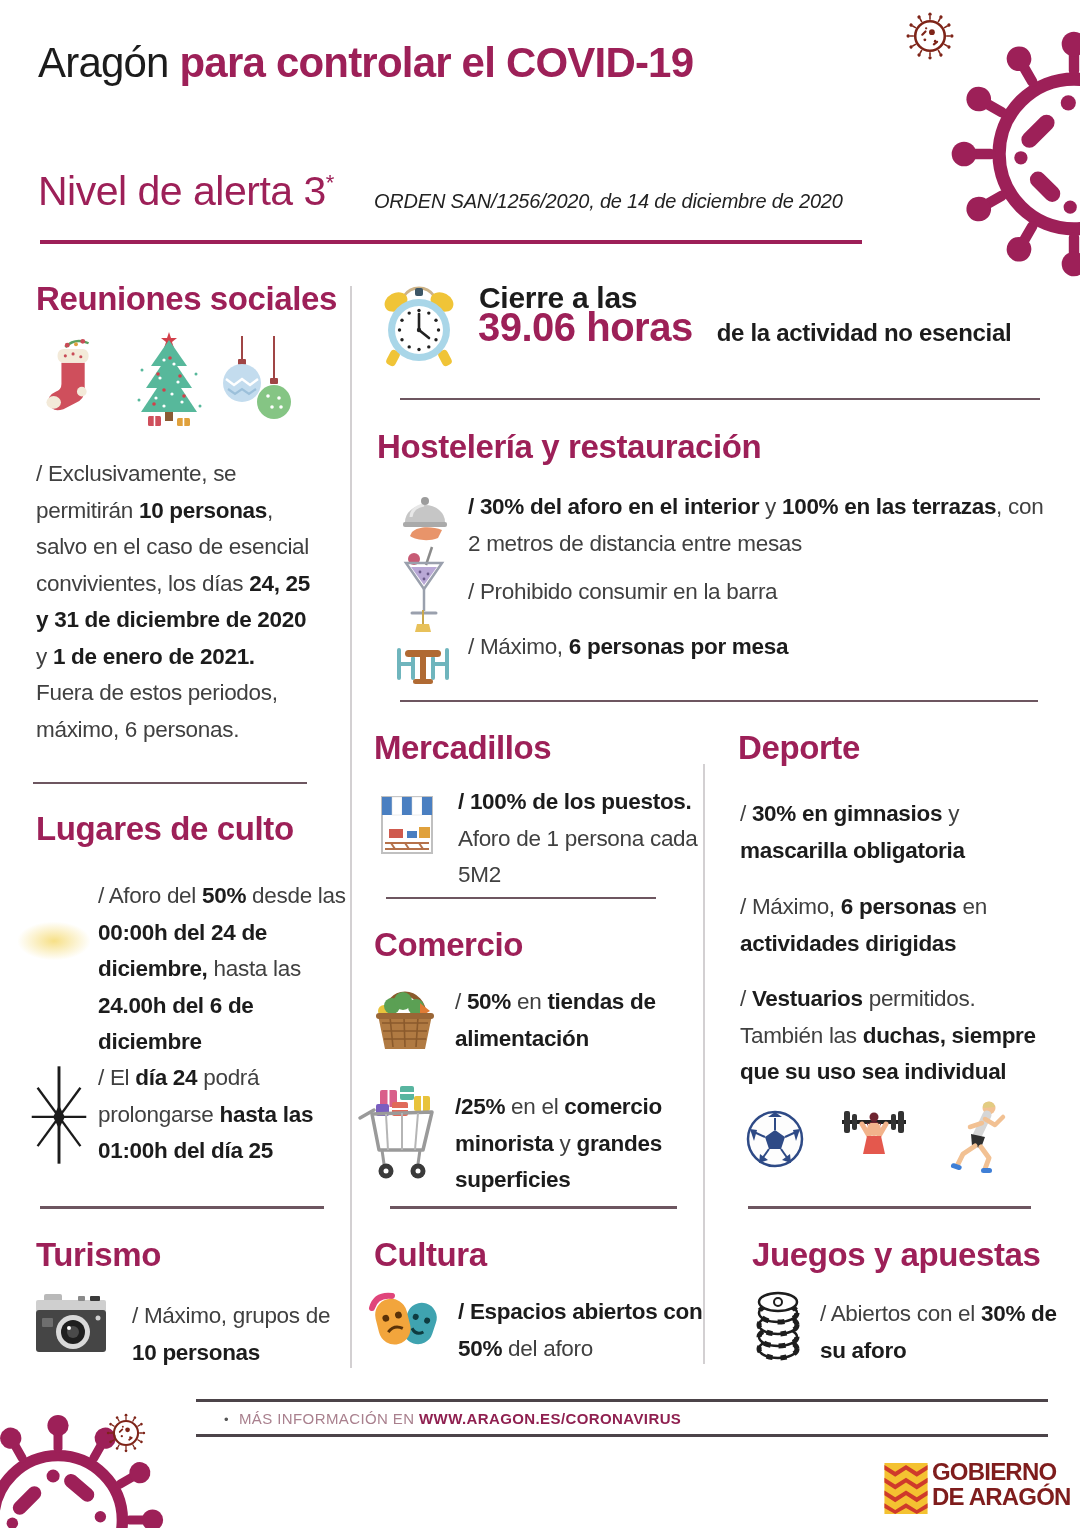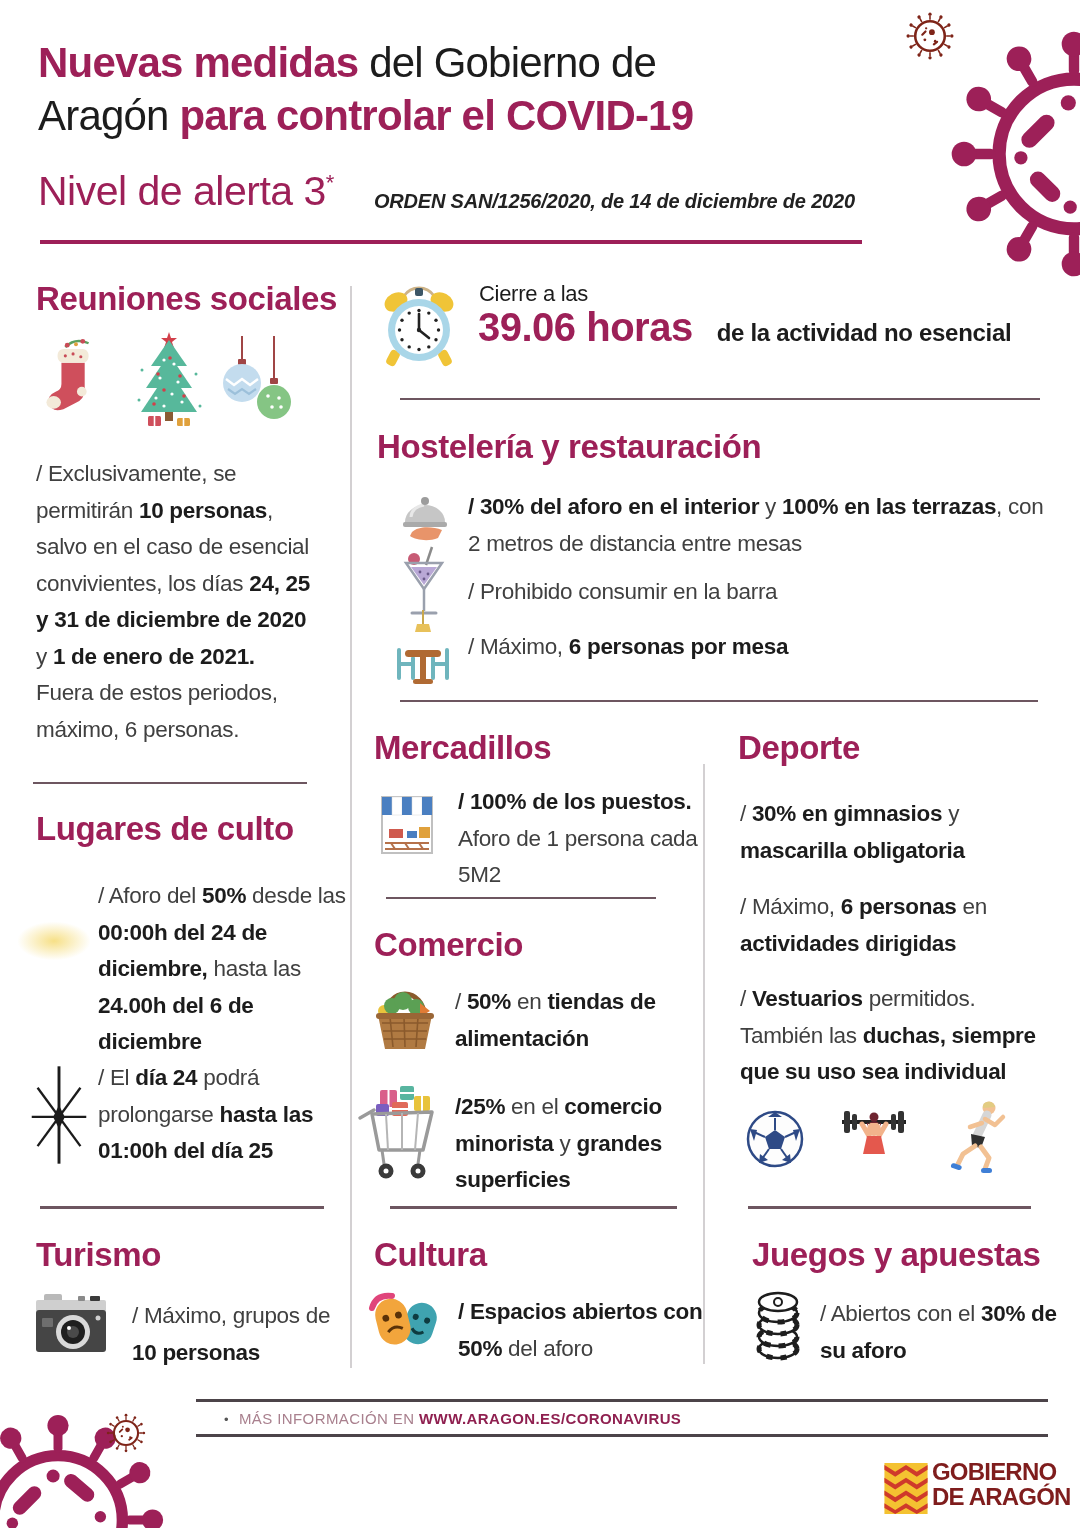--- a/index.html
+++ b/index.html
@@ -16,27 +16,27 @@
     font-family:"Liberation Sans","DejaVu Sans",sans-serif;
     color:var(--body_text);letter-spacing:-0.3px;
   }
   .abs{position:absolute}
   .title{font-size:42px;line-height:53px;font-weight:400;color:var(--ink);letter-spacing:-0.8px}
   .title .b{font-weight:800}
   .rich .b{font-weight:700;color:var(--ink)}
   .rich .a, .title .a{color:var(--accent)}
   .alert{font-size:41px;font-weight:300;color:var(--accent);letter-spacing:-0.5px}
   .alert sup{font-size:22px;vertical-align:super}
-  .order{font-size:20px;font-style:italic;font-weight:700;color:#222;letter-spacing:-0.2px}
+  .order{font-size:20px;font-style:italic;font-weight:400;color:#222;letter-spacing:-0.2px}
   .sec-title{font-size:33px;font-weight:800;color:var(--accent);letter-spacing:-0.4px}
   .body-text{font-size:22.5px;line-height:36.5px;color:var(--body_text)}
   .rule{background:var(--rule_muted);height:2px}
   .rule-accent{background:var(--accent)}
   .vdiv{background:var(--divider);width:2px}
-  .closure-prefix{font-size:22px;font-weight:400;color:var(--ink)}
+  .closure-prefix{font-size:30px;font-weight:700;color:var(--ink)}
   .closure-row{display:flex;align-items:baseline}
   .closure-time{font-size:40px;font-weight:800;color:var(--accent);letter-spacing:-0.5px}
   .closure-suffix{font-size:24px;font-weight:700;color:var(--ink);margin-left:24px}
   .footer-info{font-size:15px;letter-spacing:0.4px;white-space:nowrap}
   .footer-info .bullet{color:#555;margin-right:10px;font-size:13px}
   .footer-info .prefix{color:var(--footer_prefix);font-weight:500}
   .footer-info .url{color:var(--footer_url);font-weight:700}
   .frule{background:var(--footer_rule);height:3px}
   .logo-text{font-size:24px;line-height:24.5px;font-weight:800;color:#7f1d1d;letter-spacing:-0.8px}
   .candle-glow{background:radial-gradient(ellipse at center,rgba(246,222,128,0.95) 0%,rgba(246,222,128,0.35) 45%,rgba(246,222,128,0) 72%)}
@@ -140,21 +140,20 @@
         </g>
         <g stroke="currentColor" stroke-width="3.4" stroke-linecap="round">
           <line x1="-12" y1="-2" x2="-7" y2="-7"></line>
             <line x1="6" y1="13" x2="11" y2="9"></line>
         </g>
       </symbol>
     </defs>
   </svg>
 
   <div class="abs title" style="left:38px;top:36px;width:900px">
-    <div><span class="b a">Nuevas medidas</span><span> del Gobierno de</span></div>
     <div><span>Aragón </span><span class="b a">para controlar el COVID-19</span></div>
   </div>
   <div class="abs alert" style="left:38px;top:168px"><span>Nivel de alerta 3</span><sup>*</sup></div>
   <div class="abs order" style="left:374px;top:190px">ORDEN SAN/1256/2020, de 14 de diciembre de 2020</div>
   <div class="abs rule-accent" style="left:40px;top:240px;width:822px;height:3.5px"></div>
 
   <svg class="abs" style="left:903px;top:9px;color:var(--virus_dark)" width="54" height="54">
       <use href="#sym-virus-sm"></use>
     </svg>
   <svg class="abs" style="left:946px;top:26px;color:var(--accent)" width="256" height="256">

